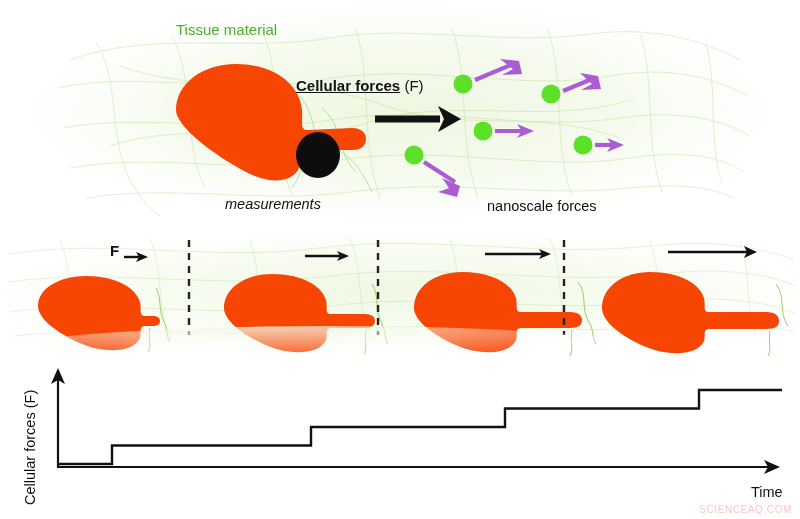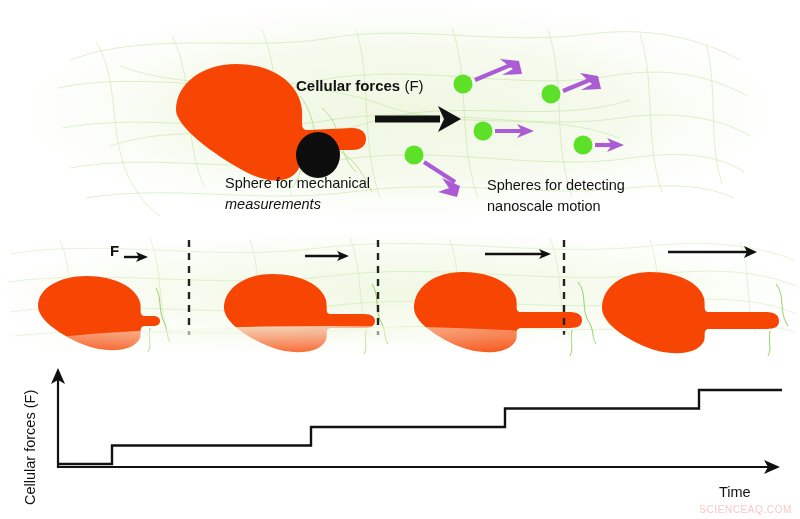--- a/index.html
+++ b/index.html
@@ -13,21 +13,21 @@
   .lbl{position:absolute;color:#111;font-size:14.5px;line-height:17px;white-space:pre;}
   .lbl.green{color:#4fae2e;font-size:15px;font-weight:400;}
   .lbl.f-mark{font-weight:bold;font-size:15px;}
 
   .watermark{position:absolute;right:8px;bottom:4px;color:#f6c9c4;
              font-size:10px;letter-spacing:.6px;font-family:"Liberation Sans",sans-serif;}
 
   
   .ylabel{position:absolute;transform:rotate(-90deg);transform-origin:left top;
           font-size:14.5px;color:#111;white-space:nowrap;}
-  .xlabel{position:absolute;font-size:14.5px;color:#111;}
+  .xlabel{position:absolute;font-size:14.5px;color:#111;margin-left:32px;}
 
   svg{display:block;position:absolute;top:0;left:0;overflow:visible;}
 </style>
 </head>
 <body>
 
 <div id="figure">
 
   <svg class="abs" width="800" height="232">
     <defs>
@@ -105,30 +105,29 @@
     </g>
     <g fill="#AB5BD4">
       <path d="M519 61 L500 59 L513 69 L502 75 L522 74 Z"></path>
       <path d="M598 76 L580 73 L592 84 L581 90 L601 89 Z"></path>
       <path d="M534 131 L517 124 L522 131 L517 138 Z"></path>
       <path d="M624 145 L607 138 L612 145 L607 152 Z"></path>
       <path d="M460 186 L442 178 L449 188 L438 192 L457 197 Z"></path>
     </g>
   </svg>
 
+  <div class="lbl green" style="left:176px;top:21px;">Tissue material</div>
 
   <div style="position:absolute;left:296px;top:77px;white-space:nowrap;">
-    <span style="font-weight:bold;font-size:15px;color:#111;">Cellular forces</span><span style="font-size:15px;color:#111;"> (F)</span>
+    <span style="font-weight:bold;font-size:15px;color:#111;text-decoration:underline;">Cellular forces</span><span style="font-size:15px;color:#111;"> (F)</span>
   </div>
 
-  <div class="lbl" style="left:225px;top:175px;">Sphere for mechanical</div>
   <div class="lbl" style="left:225px;top:196px;font-style:italic;">measurements</div>
 
-  <div class="lbl" style="left:487px;top:177px;">Spheres for detecting</div>
-  <div class="lbl" style="left:487px;top:198px;">nanoscale motion</div>
+  <div class="lbl" style="left:487px;top:198px;">nanoscale forces</div>
 
   <svg class="abs" style="top:232px;left:0;" width="800" height="118">
     <defs>
       <radialGradient id="tissueGlowMid" cx="50%" cy="50%" r="60%">
         <stop offset="0%" stop-color="#eef7e0" stop-opacity="0.9"></stop>
         <stop offset="60%" stop-color="#f4faea" stop-opacity="0.6"></stop>
         <stop offset="100%" stop-color="#ffffff" stop-opacity="0"></stop>
       </radialGradient>
       <filter id="blurMid">
           <feGaussianBlur stdDeviation="0.5"></feGaussianBlur>

